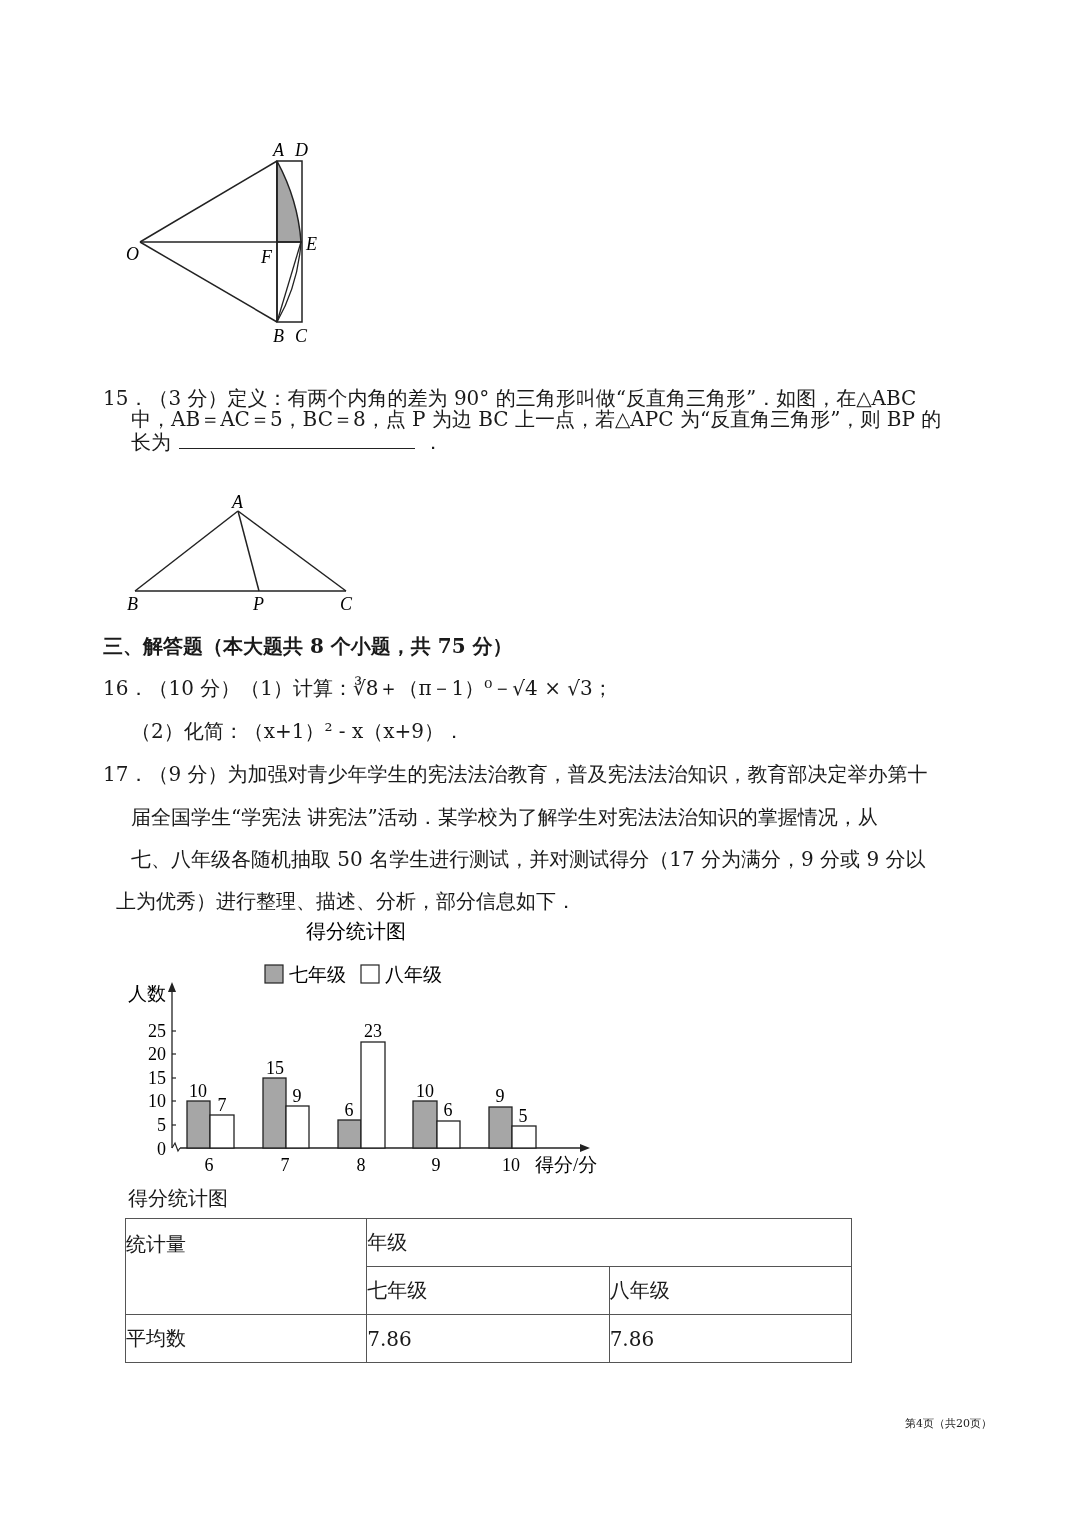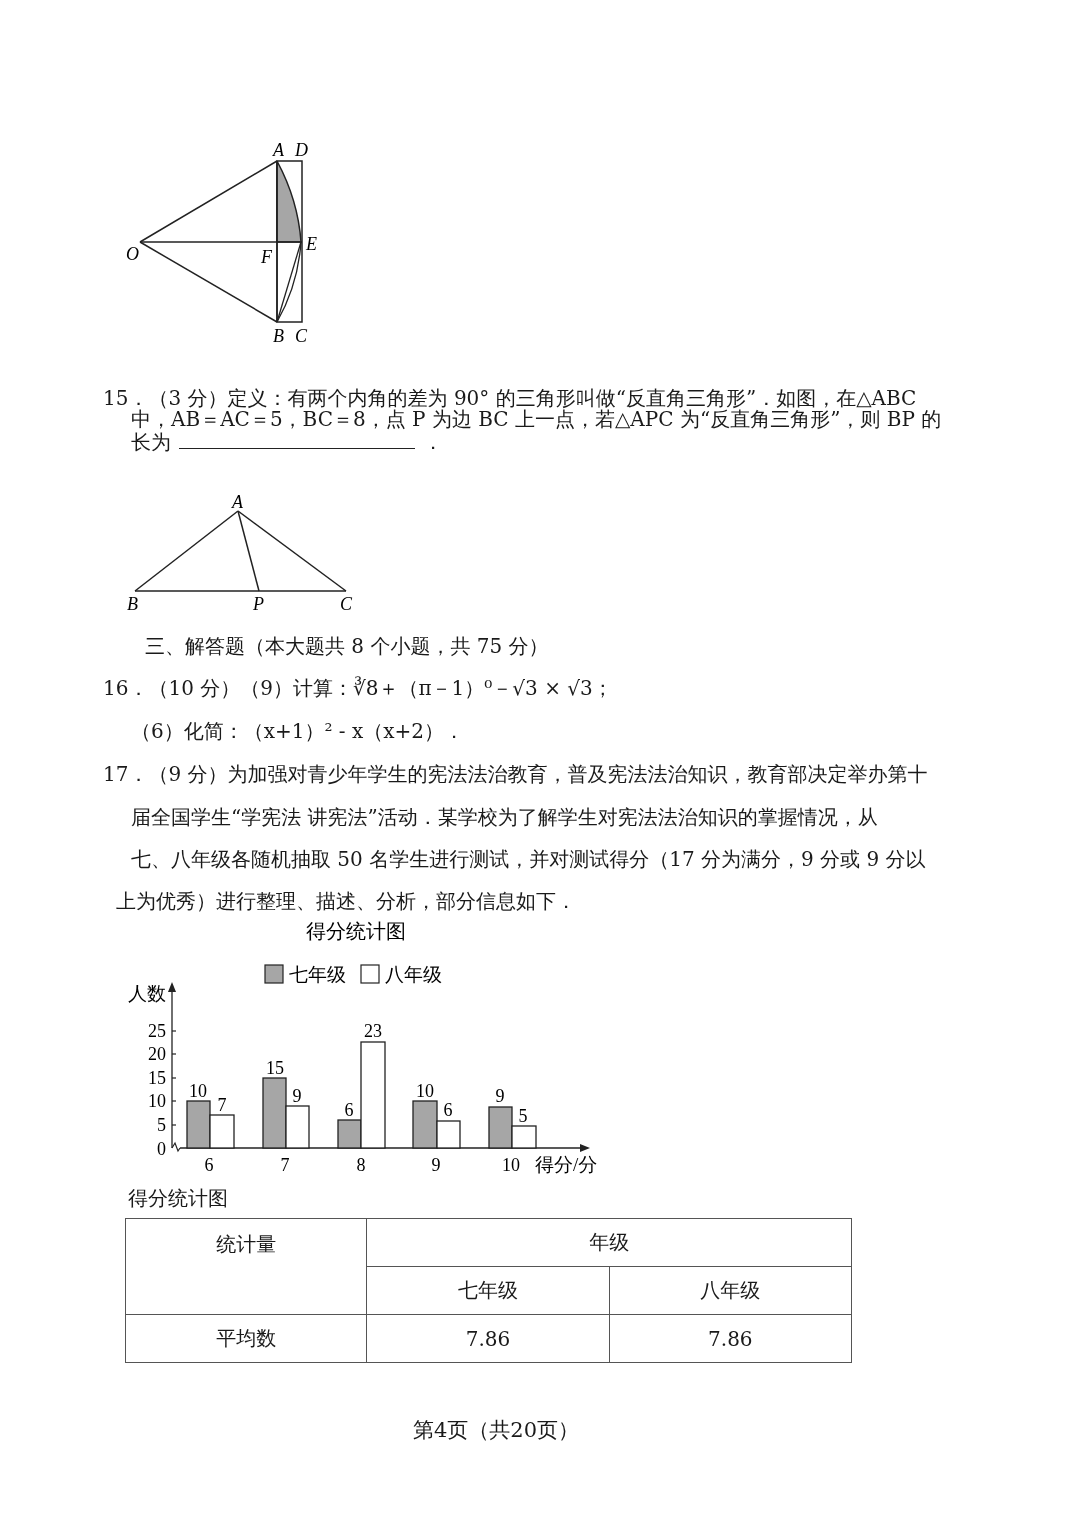--- a/index.html
+++ b/index.html
@@ -1,24 +1,24 @@
 <!DOCTYPE html>
 <html><head>
 <meta charset="utf-8">
 <style>
   html, body { margin:0; padding:0; background:#ffffff; }
   body { width:1080px; height:1527px; position:relative; overflow:hidden;
          font-family:"DejaVu Serif","Liberation Serif",serif; color:#1a1a1a; }
   .abs { position:absolute; }
   .line { font-size:20px; line-height:24px; white-space:nowrap; }
-  .bold { font-weight:normal;margin-left:42px; }
+  .bold { font-weight:bold; }
   .blank { display:inline-block; width:236px; border-bottom:1.5px solid #222; height:18px; vertical-align:baseline; margin:0 8px; }
   table.stats { border-collapse:collapse; position:absolute; left:125px; top:1218px; width:727px;
                 font-size:20px; }
-  table.stats td { border:1px solid #555; text-align:center; height:47px; padding:0; }
+  table.stats td { border:1px solid #555; height:47px; padding:0; }
   svg text { font-family:"Liberation Serif","DejaVu Serif",serif; }
 </style>
 </head>
 <body>
 
 <svg class="abs" style="left:120px;top:130px" width="220" height="220" viewBox="0 0 220 220">
   <rect x="157" y="31" width="25" height="161" fill="none" stroke="#222" stroke-width="1.5"></rect>
   <path d="M157 31 Q178 70 181 112 L157 112 Z" fill="#a6a6a6" stroke="#222" stroke-width="1.5"></path>
   <line x1="20" y1="112" x2="157" y2="31" stroke="#222" stroke-width="1.5"></line>
   <line x1="20" y1="112" x2="157" y2="192" stroke="#222" stroke-width="1.5"></line>
@@ -47,22 +47,22 @@
   <line x1="15" y1="101" x2="226" y2="101" stroke="#222" stroke-width="1.5"></line>
   <line x1="118" y1="21" x2="139" y2="101" stroke="#222" stroke-width="1.5"></line>
   <text x="112" y="18" font-size="18" font-style="italic">A</text>
   <text x="7" y="120" font-size="18" font-style="italic">B</text>
   <text x="133" y="120" font-size="18" font-style="italic">P</text>
   <text x="220" y="120" font-size="18" font-style="italic">C</text>
 </svg>
 
 <div class="abs line bold" style="left:103px;top:634px">三、解答题（本大题共 8 个小题，共 75 分）</div>
 
-<div class="abs line" style="left:103px;top:676px">16．（10 分）（9）计算：∛8＋（π－1）⁰－√3 × √3；</div>
-<div class="abs line" style="left:131px;top:719px">（6）化简：（x+1）² - x（x+2）．</div>
+<div class="abs line" style="left:103px;top:676px">16．（10 分）（1）计算：∛8＋（π－1）⁰－√4 × √3；</div>
+<div class="abs line" style="left:131px;top:719px">（2）化简：（x+1）² - x（x+9）．</div>
 
 <div class="abs line" style="left:103px;top:762px">17．（9 分）为加强对青少年学生的宪法法治教育，普及宪法法治知识，教育部决定举办第十</div>
 <div class="abs line" style="left:131px;top:805px">届全国学生“学宪法 讲宪法”活动．某学校为了解学生对宪法法治知识的掌握情况，从</div>
 <div class="abs line" style="left:131px;top:847px">七、八年级各随机抽取 50 名学生进行测试，并对测试得分（17 分为满分，9 分或 9 分以</div>
 <div class="abs line" style="left:116px;top:889px">上为优秀）进行整理、描述、分析，部分信息如下．</div>
 
 <svg class="abs" style="left:120px;top:915px" width="490" height="270" viewBox="0 0 490 270">
   <text x="186" y="23" font-size="20">得分统计图</text>
 
   <rect x="145" y="50" width="18" height="18" fill="#a6a6a6" stroke="#222" stroke-width="1.2"></rect>
@@ -142,13 +142,13 @@
     <td style="width:242px">八年级</td>
   </tr>
   <tr>
     <td>平均数</td>
     <td>7.86</td>
     <td>7.86</td>
   </tr>
 </tbody>
   </table>
 
-<div class="abs" style="left:0;top:1416px;width:992px;text-align:center;font-size:21px">第4页（共20页）</div>
+<div class="abs" style="left:0;top:1416px;width:992px;text-align:right;font-size:11px">第4页（共20页）</div>
 
 </body></html>

